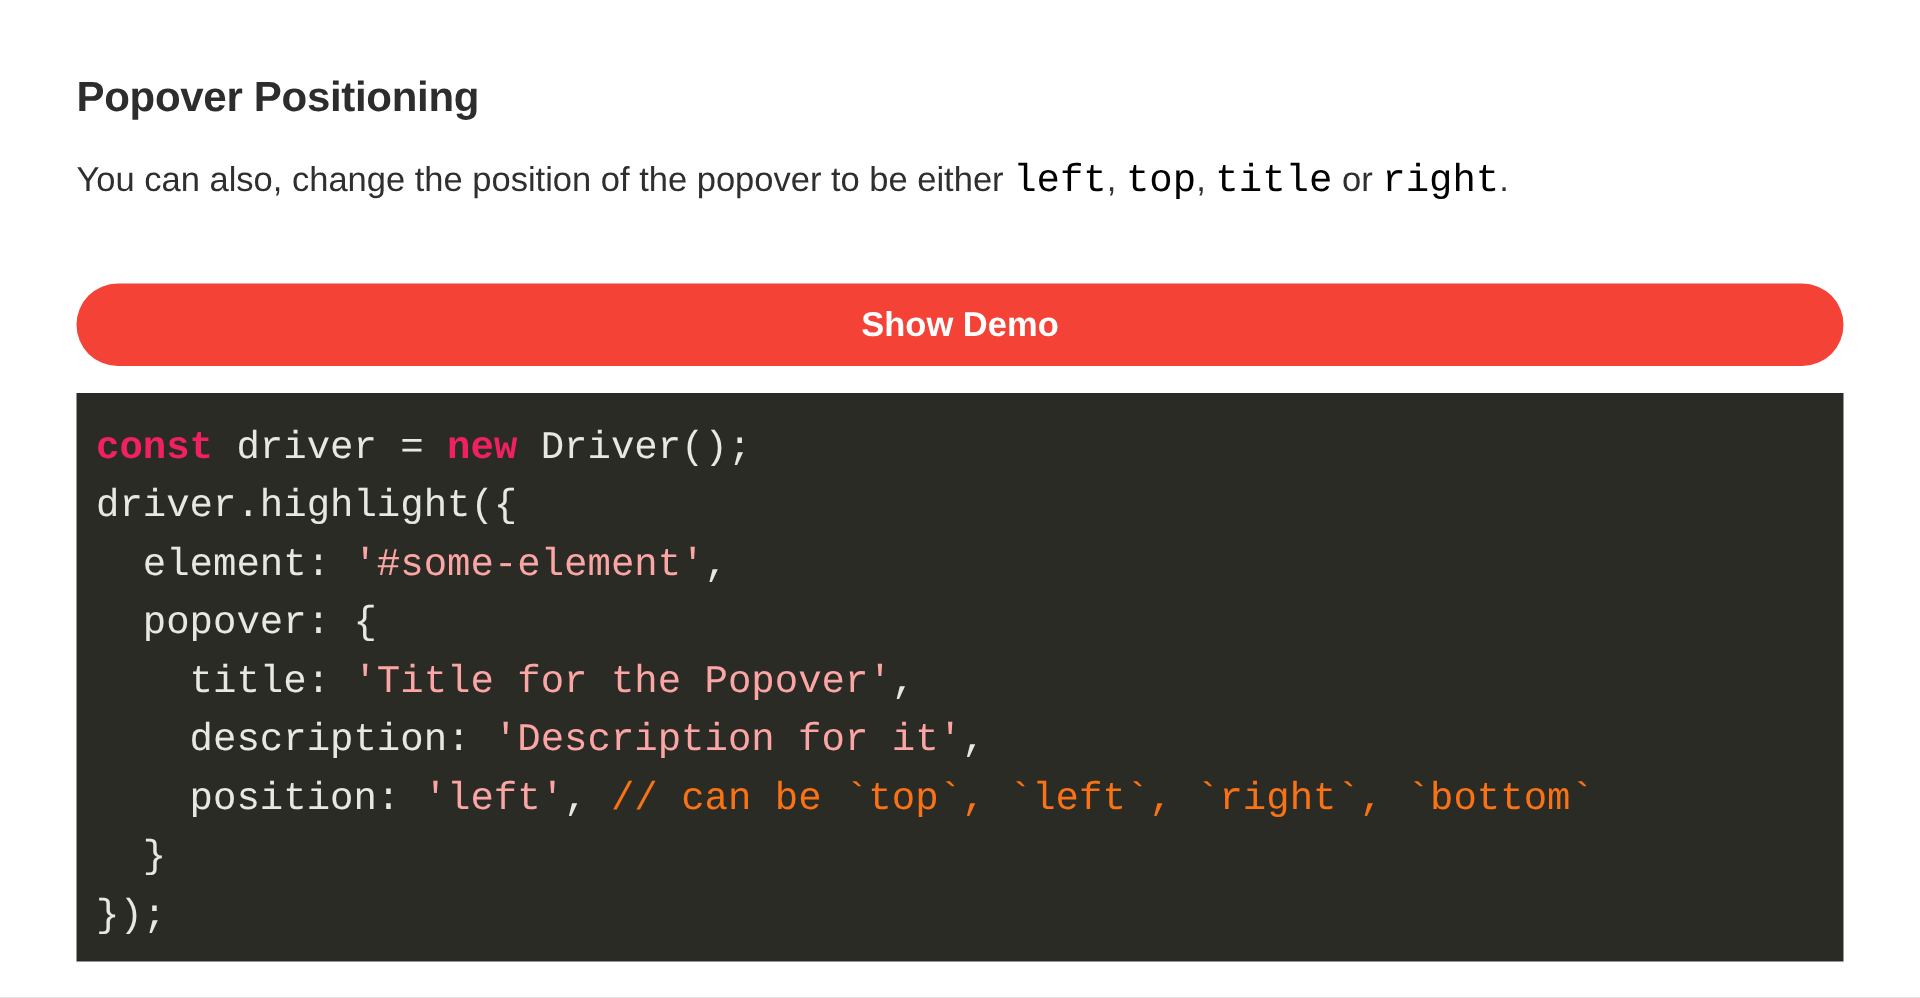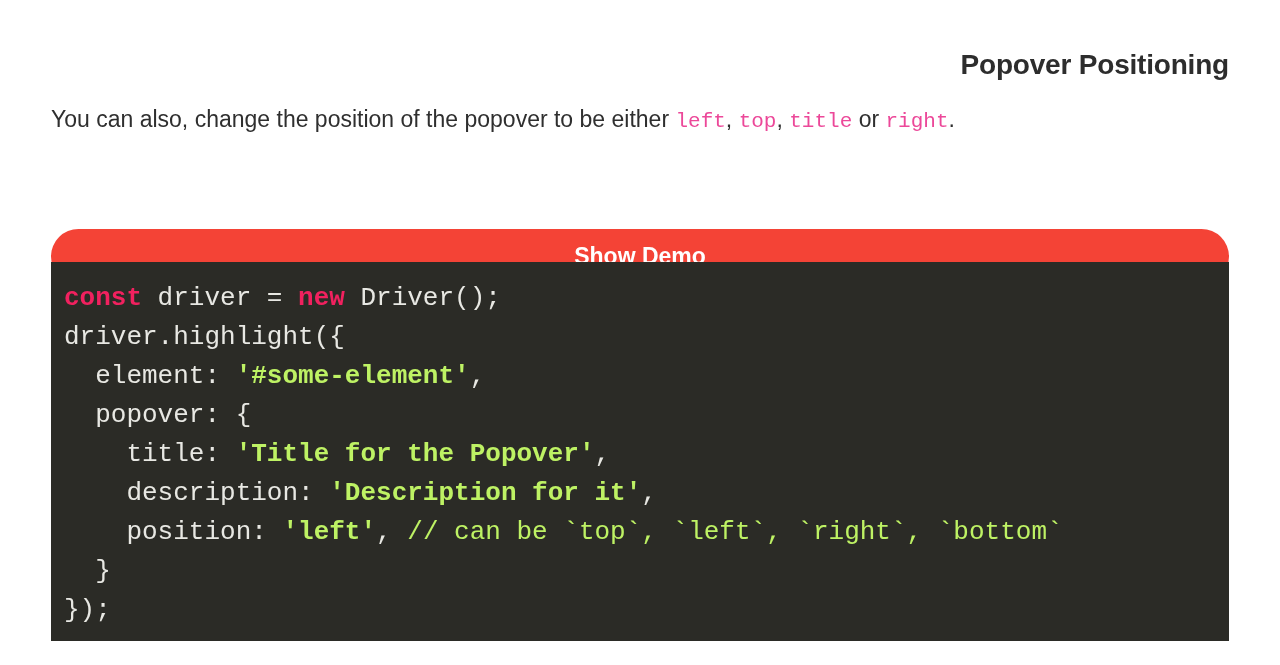--- a/index.html
+++ b/index.html
@@ -33,37 +33,36 @@
   
   .section-title {
     margin: 0;
     padding-top: 48px;
     font-size: 28px;
     line-height: 34px;
     font-weight: bold;
     letter-spacing: -0.2px;
     color: #2d2d2d;
     font-family: "Liberation Sans", sans-serif;
-    text-align: right;
   }
 
   
   .section-desc {
     margin: 0;
     padding-top: 22px;
     font-size: 23px;
     line-height: 30px;
     color: #2f2f2f;
     font-family: "Liberation Sans", sans-serif;
     white-space: nowrap;
   }
   .section-desc code {
     font-family: "Liberation Mono", "DejaVu Sans Mono", monospace;
-    font-size: 21px;
-    color: #ec4899;
+    font-size: 26px;
+    color: #000000;
   }
 
   
   .demo-button {
     display: block;
     position: absolute;
     left: 0;
     top: 189px;
     width: 1178px;
     height: 55px;
@@ -71,21 +70,20 @@
     border-radius: 28px;
     background: #f44336;
     color: #ffffff;
     font-family: "Liberation Sans", sans-serif;
     font-size: 23px;
     font-weight: bold;
     line-height: 55px;
     text-align: center;
     cursor: pointer;
     padding: 0;
-    margin-top: 40px;
   }
 
   
   .code-block {
     position: absolute;
     left: 0;
     top: 262px;
     width: 1178px;
     height: 379px;
     background: #2b2b26;
@@ -99,22 +97,22 @@
     font-size: 26px;
     line-height: 39px;
     color: #e8e8e3;
     white-space: pre;
     tab-size: 2;
   }
   .code-line { display: block; height: 39px; }
 
   .tok-keyword { color: #f1215f; font-weight: bold; }
   .tok-plain   { color: #e8e8e3; }
-  .tok-string  { color: #bef264; font-weight: bold; }
-  .tok-comment { color: #bef264; }
+  .tok-string  { color: #fca5a5; }
+  .tok-comment { color: #f97316; }
 </style>
 </head>
 <body>
 
 <div class="page">
   <div class="content">
 
     <h2 class="section-title">Popover Positioning</h2>
 
     <p class="section-desc">

